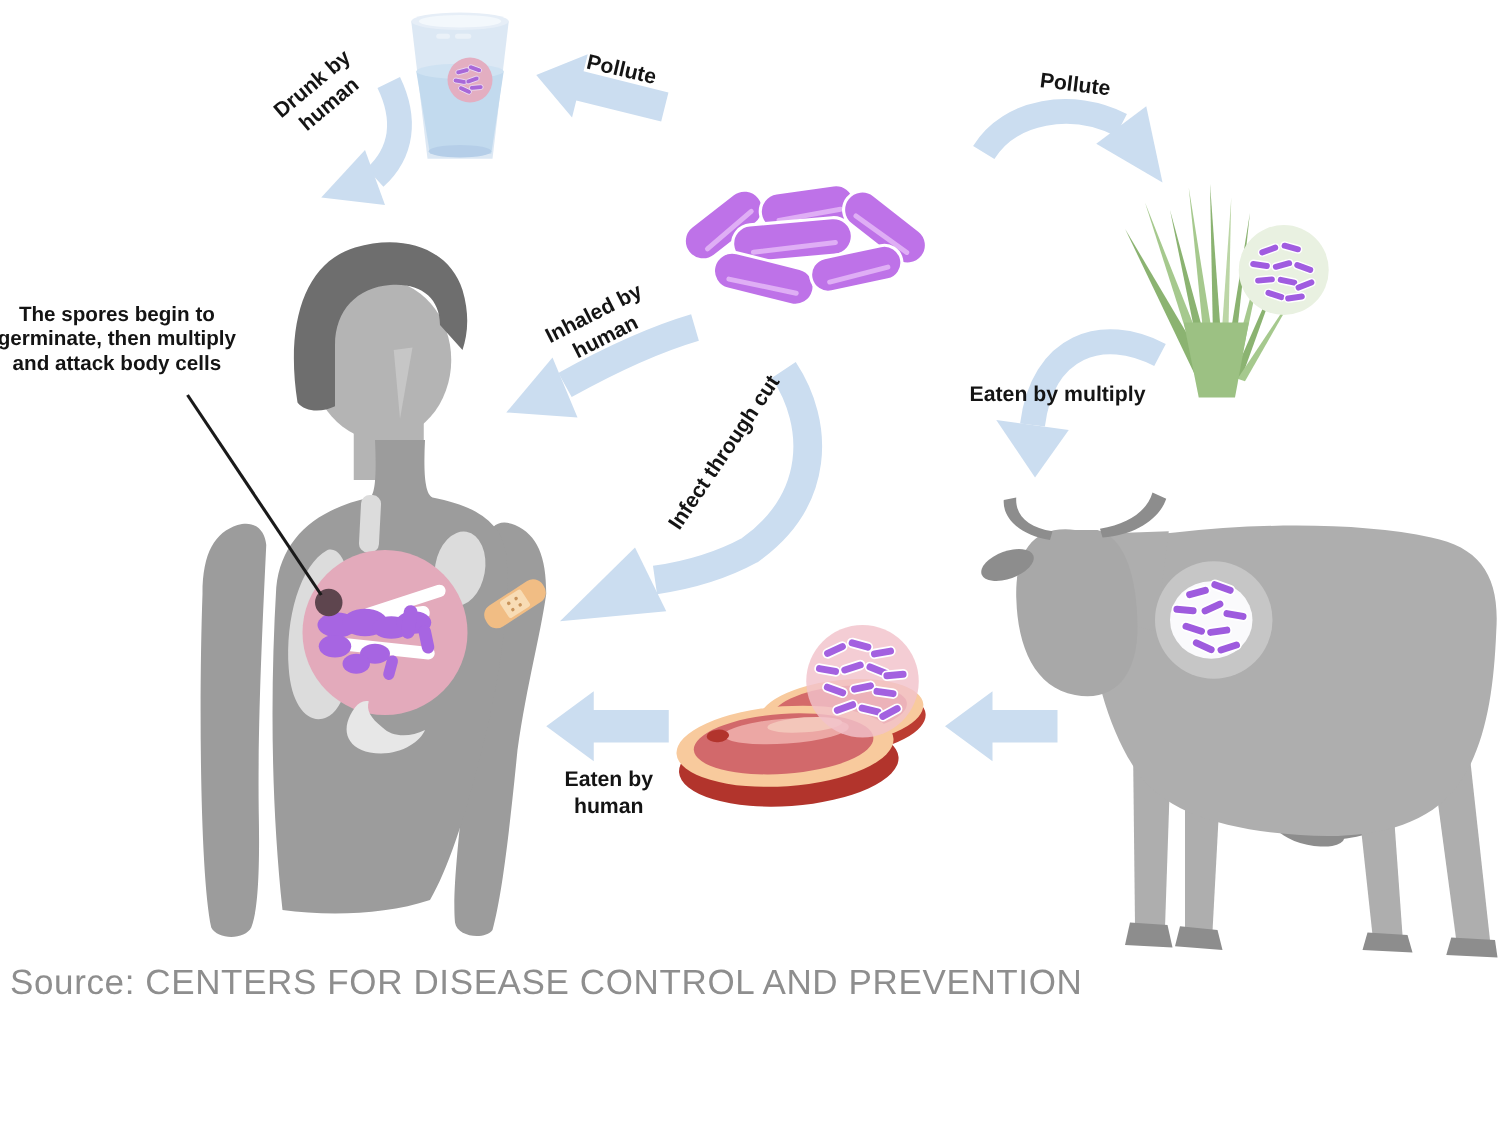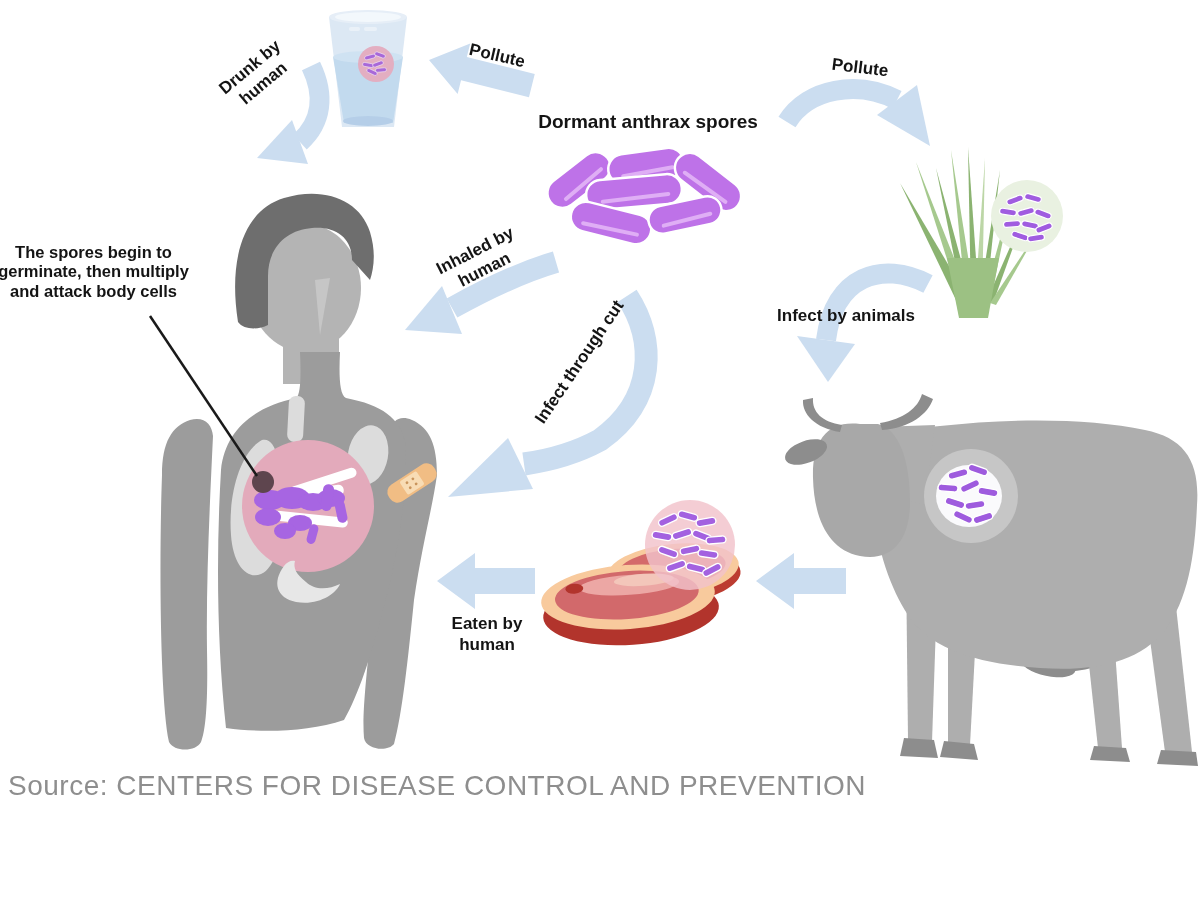--- a/index.html
+++ b/index.html
@@ -290,23 +290,22 @@
 
 <div class="lbl rot-m40" style="left:197px;top:55px;width:120px;">
   <span>Drunk by</span>
   <span>human</span>
 </div>
 
 <div class="lbl rot-p13" style="left:459px;top:46px;width:76px;">Pollute</div>
 
 <div class="lbl rot-p7" style="left:822px;top:58px;width:76px;">Pollute</div>
 
-<div class="lbl title" style="left:528px;top:110px;width:240px;">Dormant anthrax spores</div>
-
-<div class="lbl" style="left:760px;top:306px;width:172px;">Infect by animals</div>
+
+<div class="lbl" style="left:760px;top:306px;width:172px;">Eaten by multiply</div>
 
 <div class="lbl rot-m27" style="left:422px;top:240px;width:116px;">
   <span>Inhaled by</span>
   <span>human</span>
 </div>
 
 <div class="lbl rot-m56" style="left:500px;top:352px;width:160px;">Infect through cut</div>
 
 <div class="lbl" style="left:433px;top:614px;width:108px;">
   <span>Eaten by</span>

